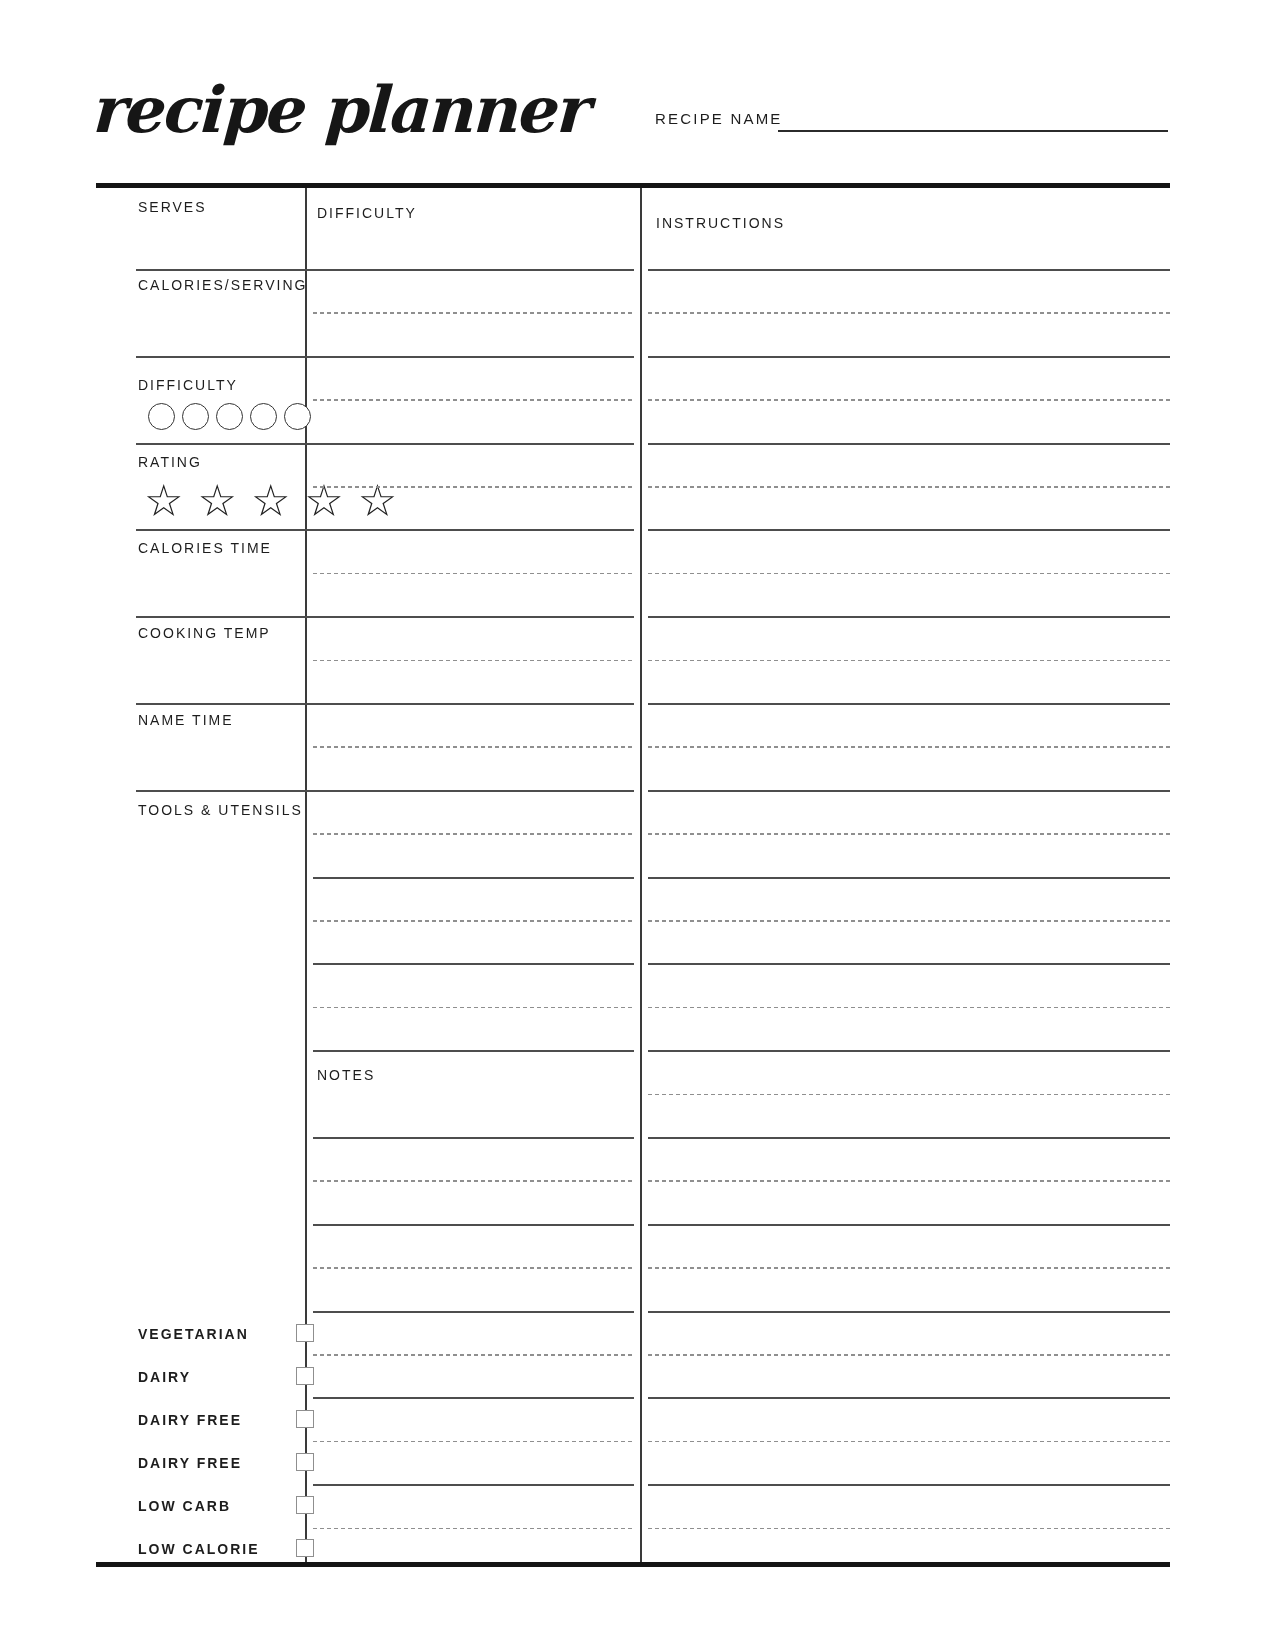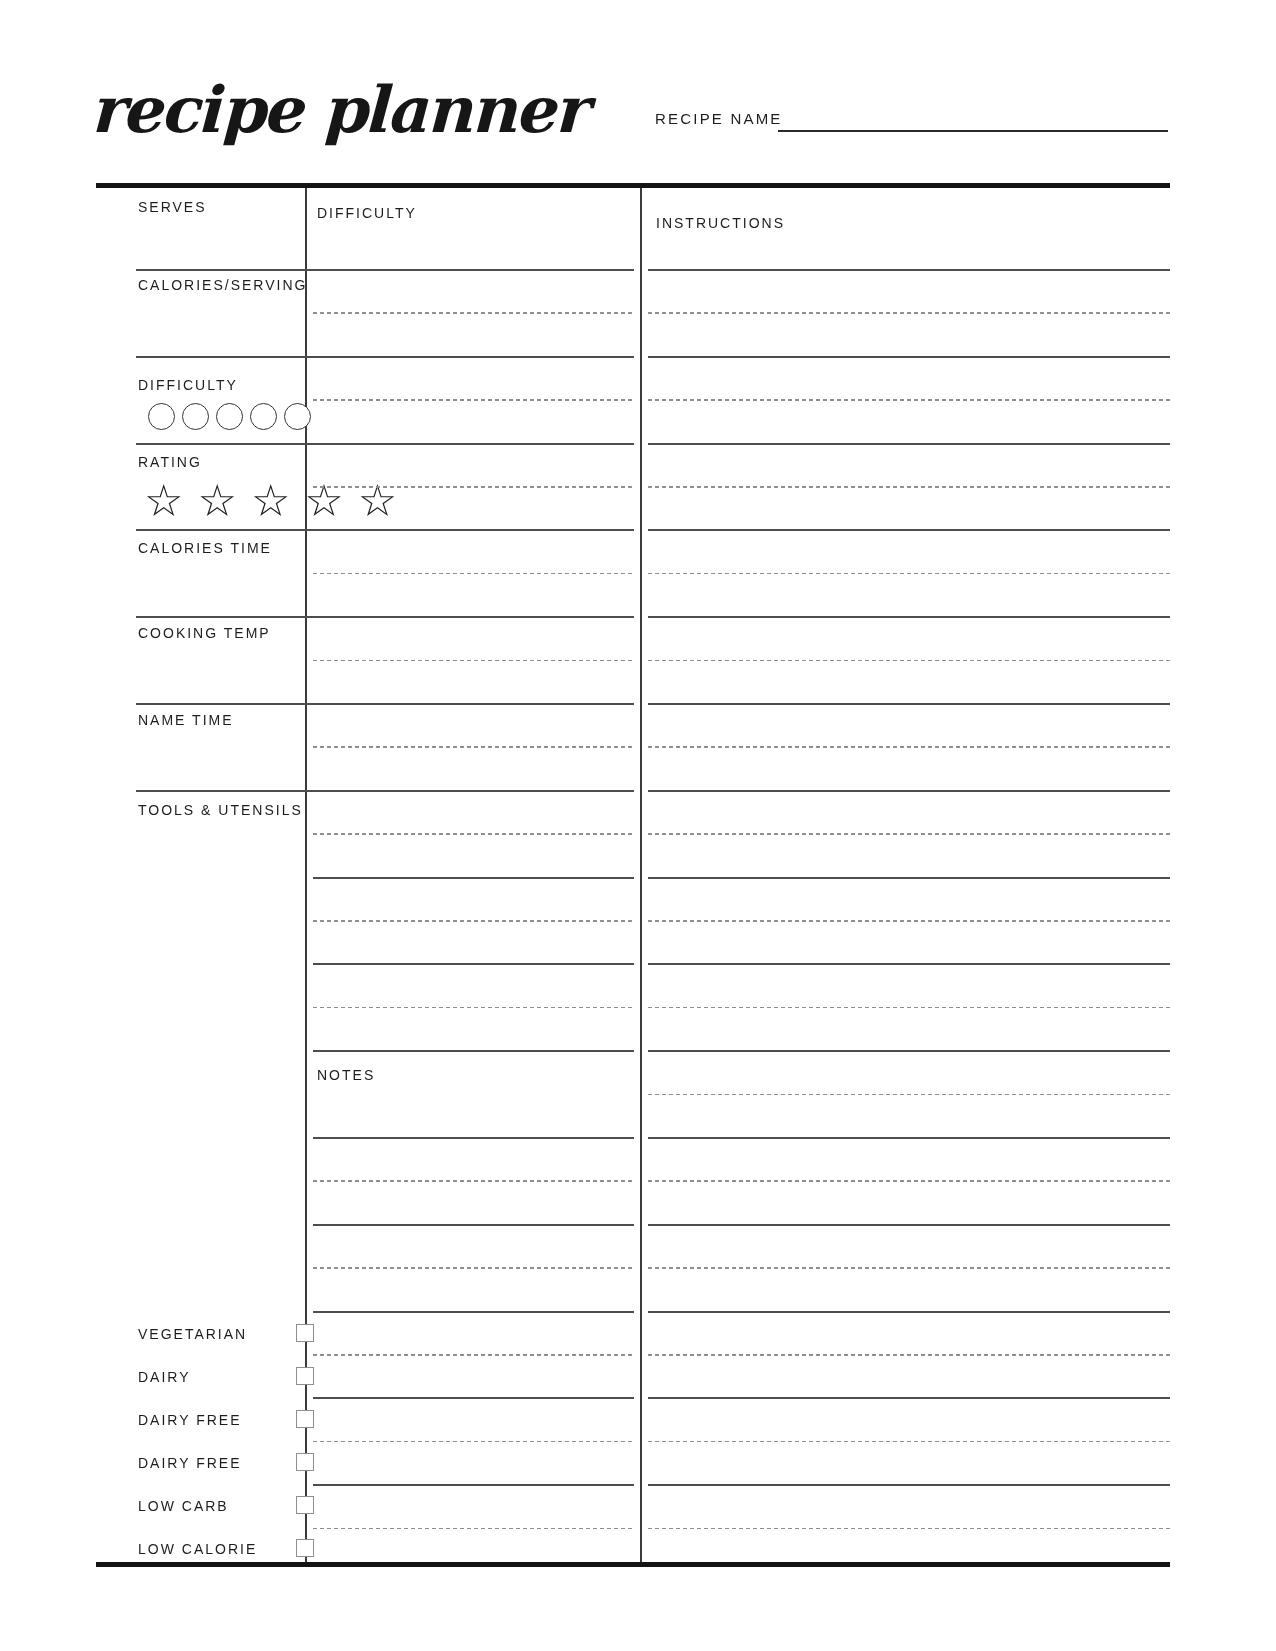--- a/index.html
+++ b/index.html
@@ -50,21 +50,21 @@
     background:repeating-linear-gradient(90deg,#8f8f8f 0 4px,transparent 4px 7px);
   }
   
   .circles{position:absolute;left:12px;top:215px;display:flex;gap:7px;}
   .circle{width:25px;height:25px;border:1.5px solid #333;border-radius:50%;background:#fff;}
   .stars{
     position:absolute;left:8px;top:291px;font-family:"DejaVu Sans",sans-serif;
     font-size:44px;line-height:44px;letter-spacing:0;color:#222;white-space:nowrap;
   }
   .stars span{cursor:pointer;}
-  .diet-row{position:absolute;left:2px;width:205px;height:20px;}
+  .diet-row{position:absolute;left:2px;width:205px;height:20px;font-weight:bold;}
   .diet-row .lbl2{
     position:absolute;left:0;top:0;font-size:14px;letter-spacing:2px;line-height:20px;white-space:nowrap;
   }
   .checkbox{
     position:absolute;left:158px;top:0;width:16px;height:16px;
     border:1.5px solid #8f8f8f;background:#fff;
   }
 </style>
 </head>
 <body>

